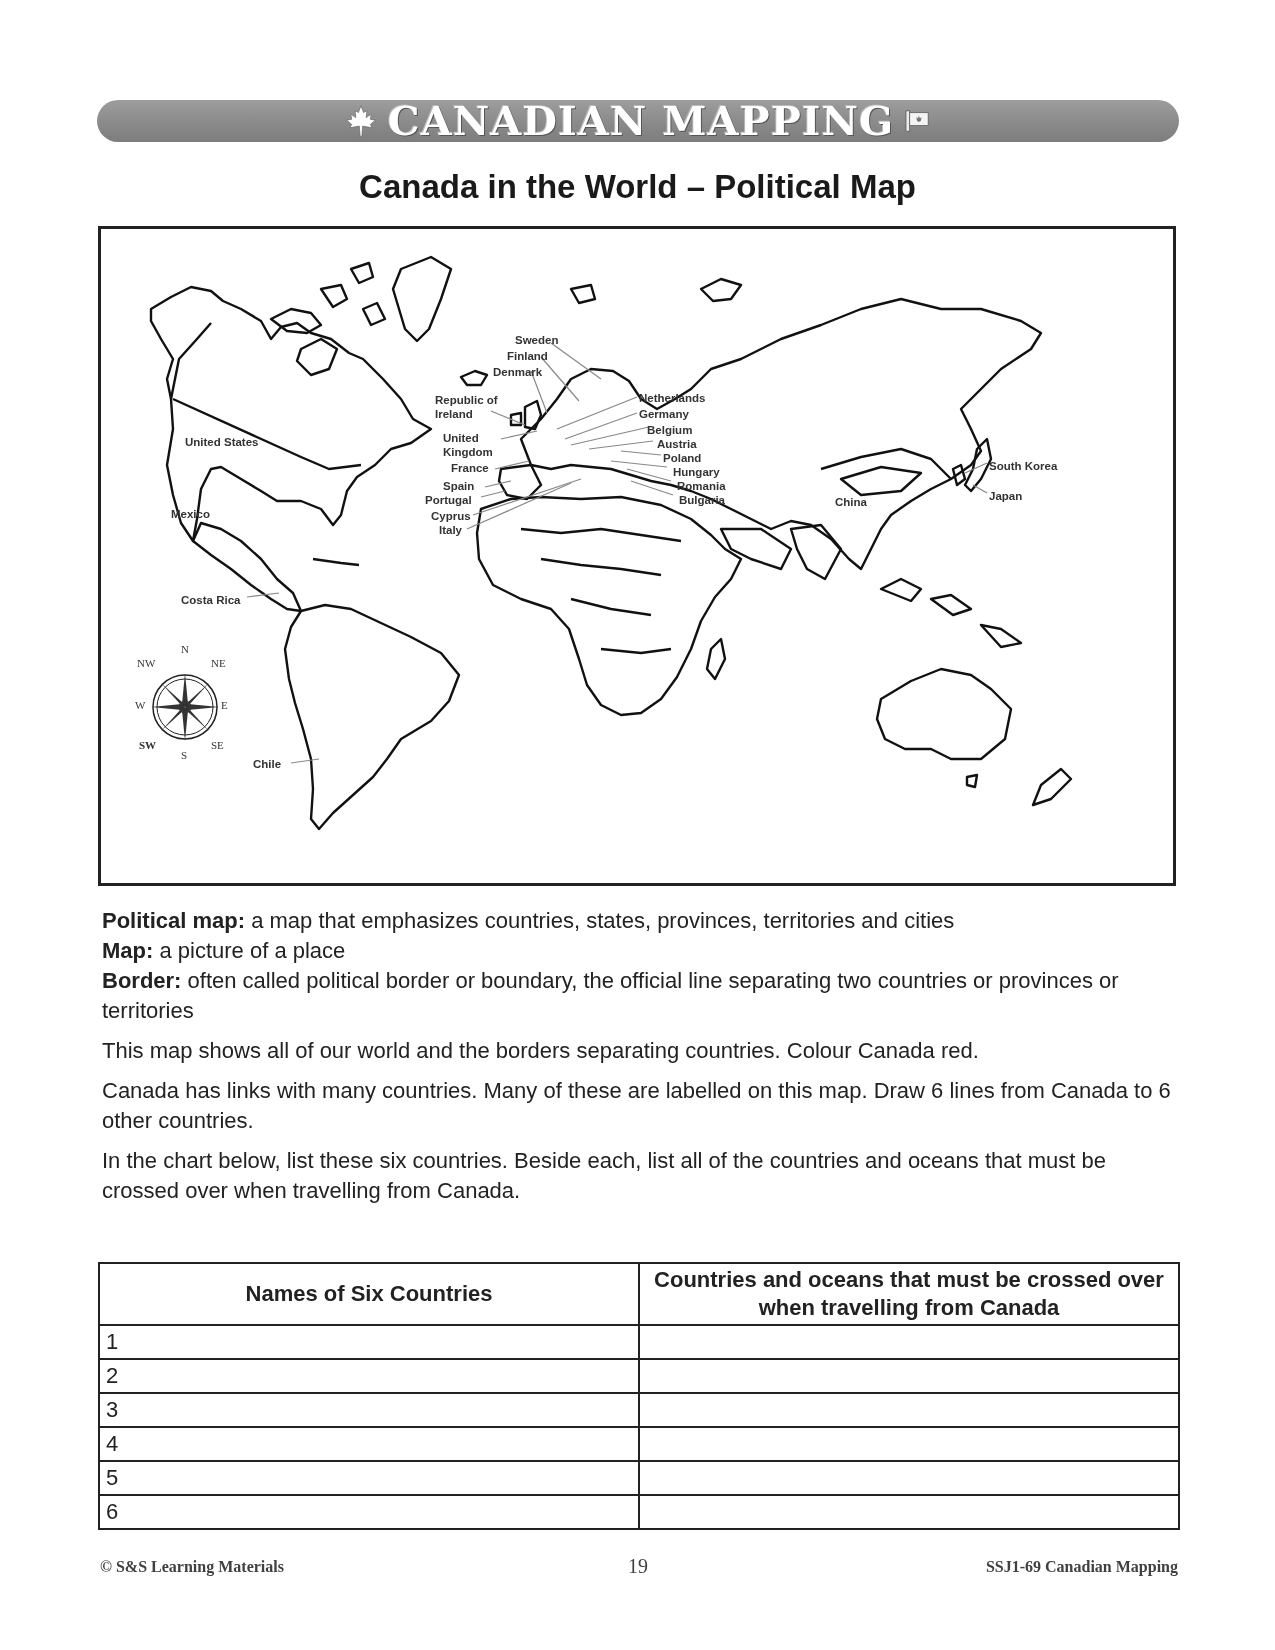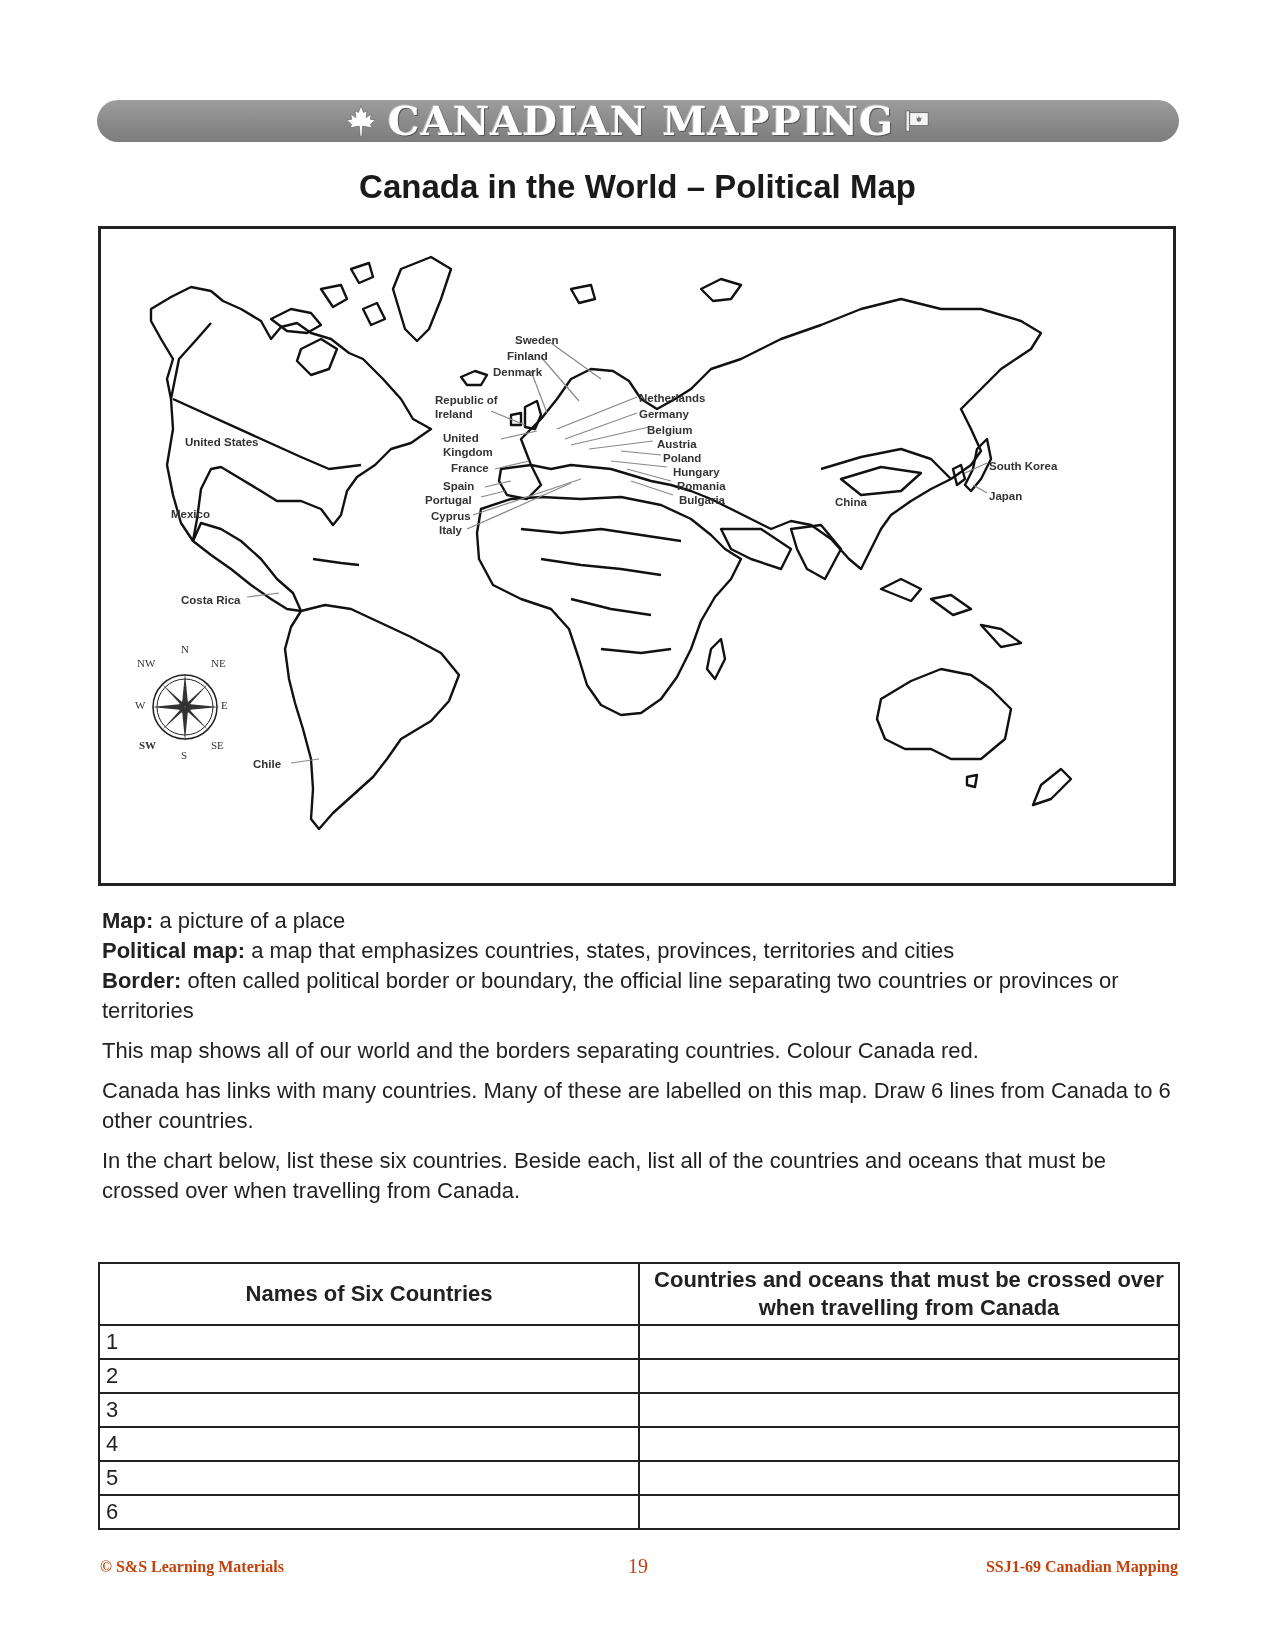--- a/index.html
+++ b/index.html
@@ -17,21 +17,21 @@
   .lbl { position:absolute; font-size:11.5px; font-weight:bold; color:#333; white-space:nowrap; line-height:14px; }
   .compass-lbl { position:absolute; font-family:"Liberation Serif", serif; font-size:11px; color:#333; }
   .defs { position:absolute; left:102px; top:906px; width:1080px; font-size:22px; line-height:30px; color:#222; }
   .defs p { margin:0; }
   .defs b { font-weight:bold; }
   .defs .gap { margin-top:10px; }
   table.chart { position:absolute; left:98px; top:1262px; width:1082px; border-collapse:collapse; }
   table.chart th, table.chart td { border:2px solid #222; }
   table.chart th { font-size:22px; font-weight:bold; height:60px; line-height:28px; padding:0 6px; color:#222; }
   table.chart td { height:32px; font-size:22px; padding:0 6px; color:#222; vertical-align:middle; }
-  .footer { position:absolute; top:1558px; font-family:"Liberation Serif", serif; font-size:16px; font-weight:bold; color:#c2410c; }
+  .footer { position:absolute; top:1558px; font-family:"Liberation Serif", serif; font-size:16px; font-weight:bold; color:#404040; }
   .footer.num { font-weight:normal; font-size:20px; top:1555px; }
 </style>
 </head>
 <body>
 
 <div class="banner">
   <div class="banner-inner">
     <svg class="leaf" viewBox="0 0 40 40">
       <path d="M20 2 L23 10 L27 8 L26 16 L32 12 L31 18 L37 19 L31 24 L33 28 L22 26 L21 38 L19 38 L18 26 L7 28 L9 24 L3 19 L9 18 L8 12 L14 16 L13 8 L17 10 Z" fill="#fff" stroke="#666" stroke-width="0.8"></path>
     </svg>
@@ -183,22 +183,22 @@
   <span class="compass-lbl" style="left:110px;top:428px;">NE</span>
   <span class="compass-lbl" style="left:120px;top:470px;">E</span>
   <span class="compass-lbl" style="left:110px;top:510px;">SE</span>
   <span class="compass-lbl" style="left:80px;top:520px;">S</span>
   <span class="compass-lbl" style="left:38px;top:510px;font-weight:bold;">SW</span>
   <span class="compass-lbl" style="left:34px;top:470px;">W</span>
   <span class="compass-lbl" style="left:36px;top:428px;">NW</span>
 </div>
 
 <div class="defs">
+  <p><b>Political map:</b><span> a map that emphasizes countries, states, provinces, territories and cities</span></p>
   <p><b>Map:</b><span> a picture of a place</span></p>
-  <p><b>Political map:</b><span> a map that emphasizes countries, states, provinces, territories and cities</span></p>
   <p><b>Border:</b><span> often called political border or boundary, the official line separating two countries or provinces or territories</span></p>
   <p class="gap">This map shows all of our world and the borders separating countries. Colour Canada red.</p>
   <p class="gap">Canada has links with many countries. Many of these are labelled on this map. Draw 6 lines from Canada to 6 other countries.</p>
   <p class="gap">In the chart below, list these six countries. Beside each, list all of the countries and oceans that must be crossed over when travelling from Canada.</p>
 </div>
 
 <table class="chart">
   <thead>
     <tr>
       <th style="width:50%;">Names of Six Countries</th>

